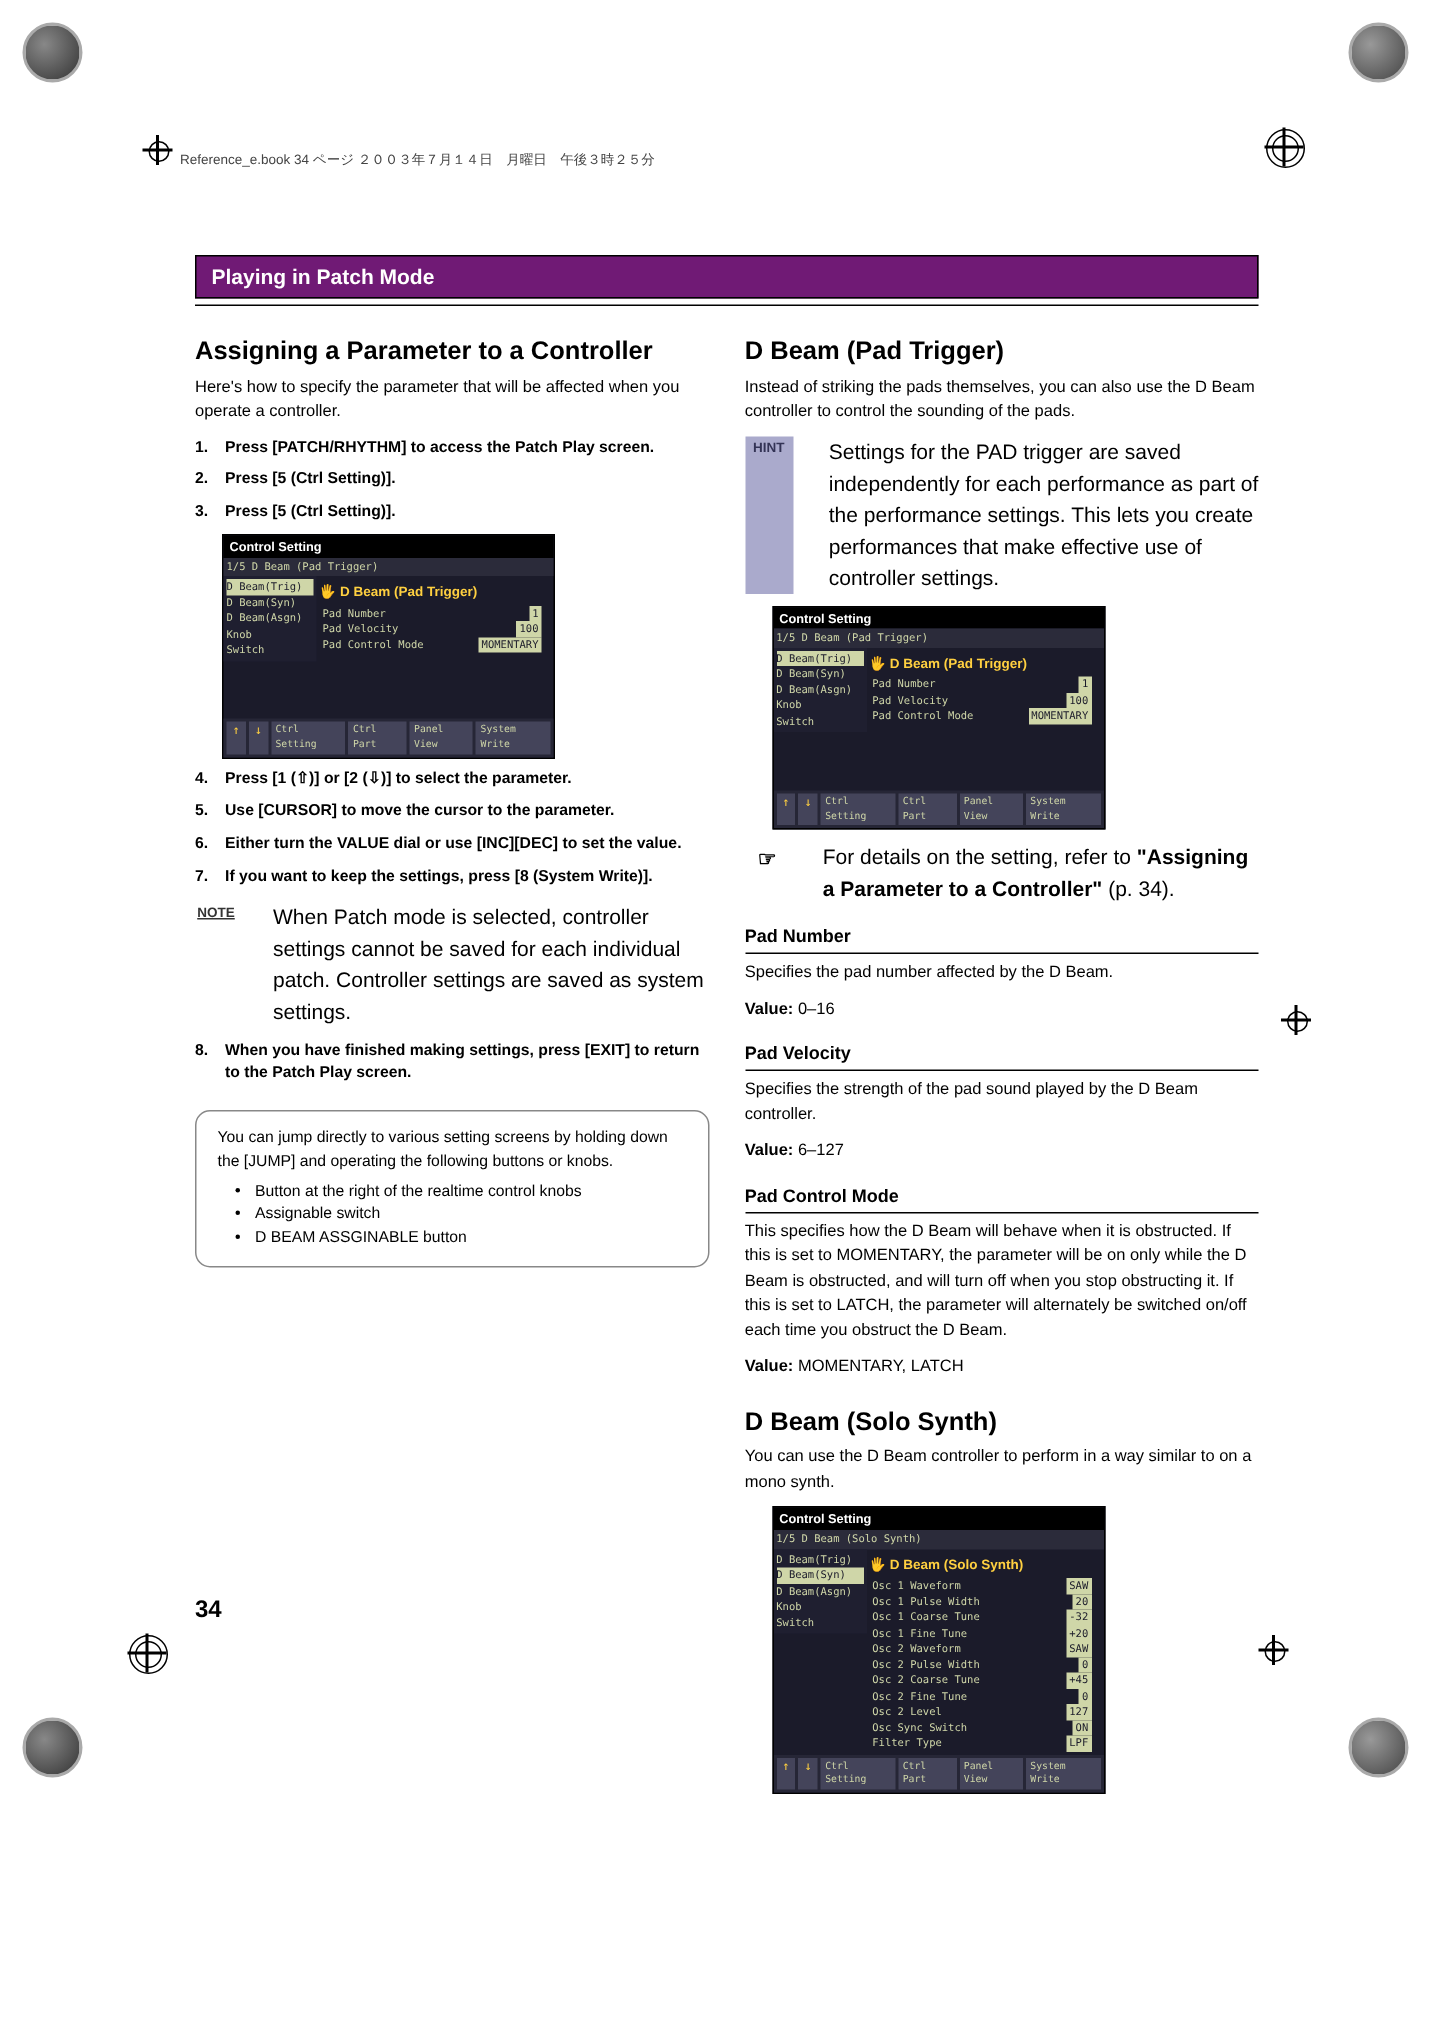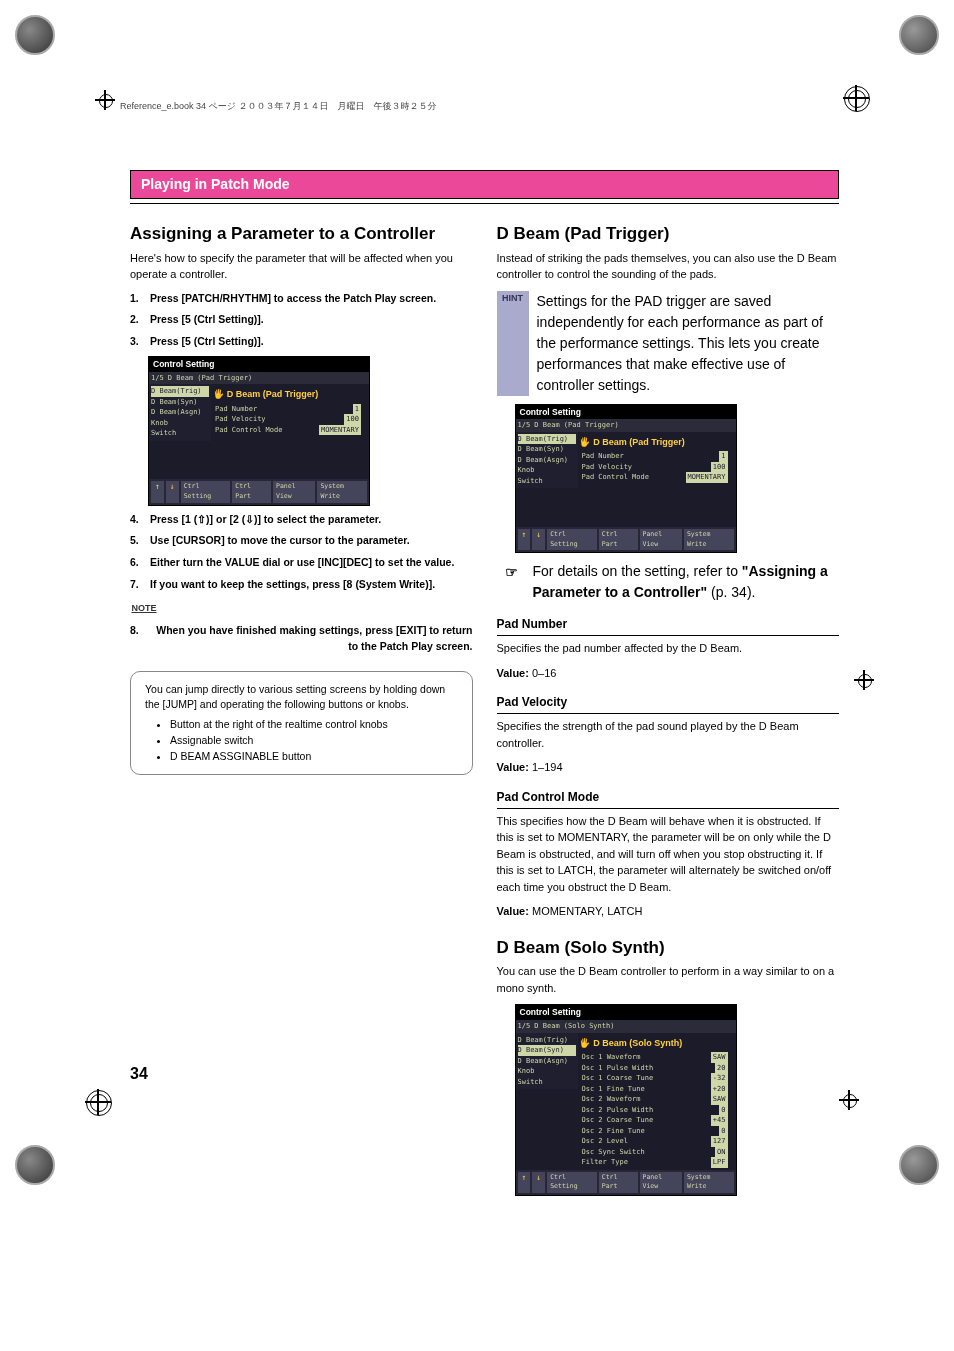--- a/index.html
+++ b/index.html
@@ -71,21 +71,21 @@
 
   .content {
     position: absolute;
     top: 170px;
     left: 130px;
     right: 115px;
     bottom: 100px;
   }
   .mode-bar {
     border: 1px solid #000;
-    background: #ec4899;
+    background: #701a75;
     color: #fff;
     font-weight: bold;
     font-size: 14px;
     padding: 3px 10px;
     margin-bottom: 4px;
   }
   .mode-underline {
     border-top: 1px solid #000;
     margin-bottom: 20px;
   }
@@ -123,21 +123,21 @@
     margin: 6px 0;
     font-weight: 600;
     font-size: 10.5px;
   }
   ol.steps > li::before {
     content: counter(step) ".";
     position: absolute; left: 0; font-weight: 800;
   }
   .note-row, .hint-row, .ref-row {
     display: flex;
-    gap: 8px;
+    gap: 24px;
     margin: 8px 0;
   }
   .note-row .txt, .hint-row .txt, .ref-row .txt {
     font-weight: 400; flex: 1;
     font-size: 14px;
   }
   .icon-tag {
     font-weight: 700;
     font-size: 9px;
     flex: 0 0 28px;
@@ -281,23 +281,24 @@
 
         <ol class="steps" start="4" style="counter-reset: step 3;">
           <li>Press [1 (⇧)] or [2 (⇩)] to select the parameter.</li>
           <li>Use [CURSOR] to move the cursor to the parameter.</li>
           <li>Either turn the VALUE dial or use [INC][DEC] to set the value.</li>
           <li>If you want to keep the settings, press [8 (System Write)].</li>
         </ol>
 
         <div class="note-row">
           <div class="icon-tag icon-note">NOTE</div>
+          <div class="txt">When Patch mode is selected, controller settings cannot be saved for each individual patch. Controller settings are saved as system settings.</div>
         </div>
 
-        <ol class="steps" style="counter-reset: step 7; text-align: right;">
+        <ol class="steps" style="counter-reset: step 7;">
           <li>When you have finished making settings, press [EXIT] to return to the Patch Play screen.</li>
         </ol>
 
         <div class="tip-box">
           <div>You can jump directly to various setting screens by holding down the [JUMP] and operating the following buttons or knobs.</div>
           <ul>
             <li>Button at the right of the realtime control knobs</li>
             <li>Assignable switch</li>
             <li>D BEAM ASSGINABLE button</li>
           </ul>
@@ -342,21 +343,21 @@
             <span>For details on the setting, refer to </span><span class="ref-strong">"Assigning a Parameter to a Controller"</span><span> (p. 34).</span>
           </div>
         </div>
 
         <h3 class="param">Pad Number</h3>
         <p>Specifies the pad number affected by the D Beam.</p>
         <p class="value-line"><b>Value:</b><span> 0–16</span></p>
 
         <h3 class="param">Pad Velocity</h3>
         <p>Specifies the strength of the pad sound played by the D Beam controller.</p>
-        <p class="value-line"><b>Value:</b><span> 1–194</span></p>
+        <p class="value-line"><b>Value:</b><span> 6–127</span></p>
 
         <h3 class="param">Pad Control Mode</h3>
         <p>This specifies how the D Beam will behave when it is obstructed. If this is set to MOMENTARY, the parameter will be on only while the D Beam is obstructed, and will turn off when you stop obstructing it. If this is set to LATCH, the parameter will alternately be switched on/off each time you obstruct the D Beam.</p>
         <p class="value-line"><b>Value:</b><span> MOMENTARY, LATCH</span></p>
 
         <h1 class="section" style="margin-top:18px;">D Beam (Solo Synth)</h1>
         <p>You can use the D Beam controller to perform in a way similar to on a mono synth.</p>
 
         <div class="screenshot">
             <div class="titlebar">Control Setting</div>

